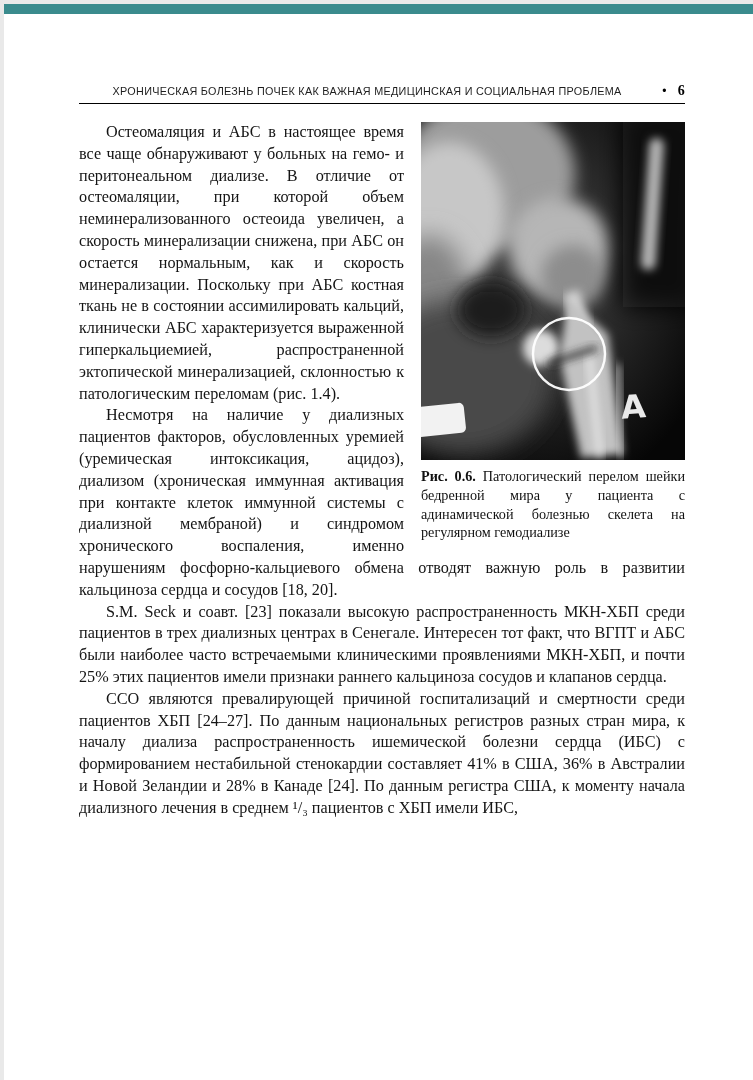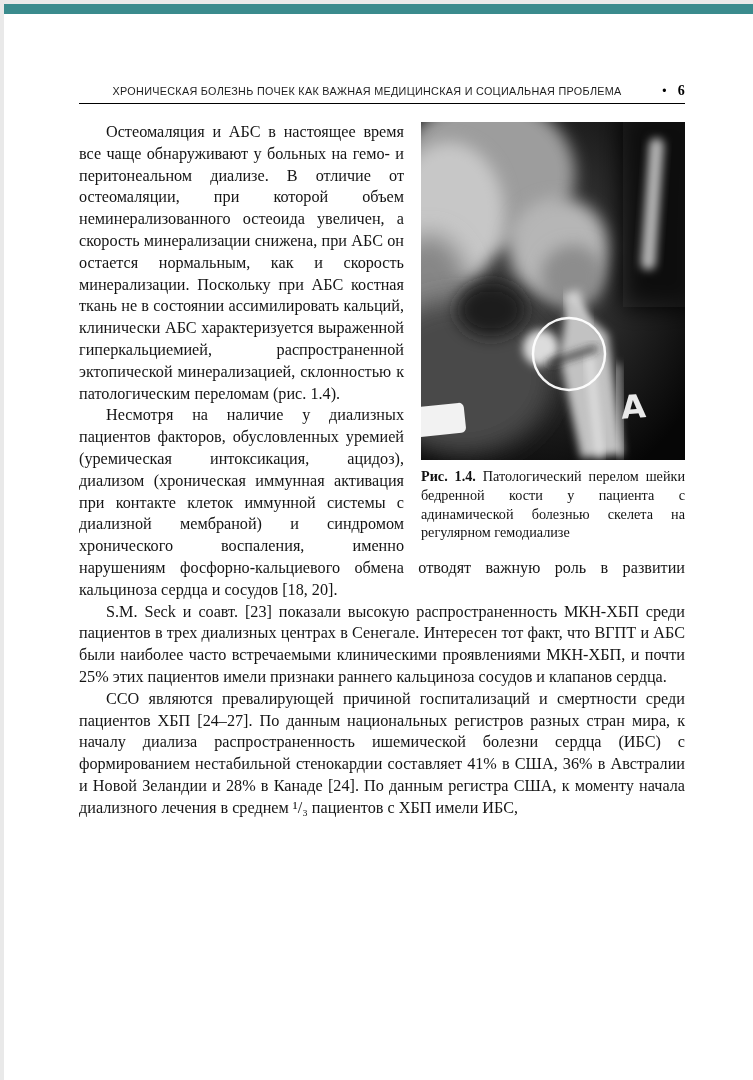--- a/index.html
+++ b/index.html
@@ -144,21 +144,21 @@
             <path d="M197 242 L201 336" stroke="#dedede" stroke-width="4" filter="url(#b4)"></path>
             <path d="M126 242 L176 226" stroke="#282828" stroke-width="5" filter="url(#b4)"></path>
 
             <circle cx="148" cy="232" r="36" fill="none" stroke="#ffffff" stroke-width="2.4" opacity="0.95"></circle>
 
             <rect x="-8" y="283" width="52" height="30" rx="5" fill="#f2f2f2" transform="rotate(-6 18 298)"></rect>
 
             <text x="200" y="296" font-family="DejaVu Sans, sans-serif" font-weight="bold" font-size="32" fill="#e9e9e9" transform="rotate(-4 210 285)">A</text>
           </svg>
         </div>
-        <figcaption class="caption"><b>Рис. 1.4.</b><span> Патологический перелом шейки бедренной кости у пациента с адинамической болезнью скелета на регулярном гемодиализе</span></figcaption>
+        <figcaption class="caption"><b>Рис. 0.6.</b><span> Патологический перелом шейки бедренной мира у пациента с адинамической болезнью скелета на регулярном гемодиализе</span></figcaption>
       </figure>
 
       <p>Остеомаляция и АБС в настоящее время все чаще обнаруживают у больных на гемо- и перитонеальном диализе. В отличие от остеомаляции, при которой объем неминерализованного остеоида увеличен, а скорость минерализации снижена, при АБС он остается нормальным, как и скорость минерализации. Поскольку при АБС костная ткань не в состоянии ассимилировать кальций, клинически АБС характеризуется выраженной гиперкальциемией, распространенной эктопической минерализацией, склонностью к патологическим переломам (рис. 1.4).</p>
       <p>Несмотря на наличие у диализных пациентов факторов, обусловленных уремией (уремическая интоксикация, ацидоз), диализом (хроническая иммунная активация при контакте клеток иммунной системы с диализной мембраной) и синдромом хронического воспаления, именно нарушениям фосфорно-кальциевого обмена отводят важную роль в развитии кальциноза сердца и сосудов [18, 20].</p>
       <p>S.M. Seck и соавт. [23] показали высокую распространенность МКН-ХБП среди пациентов в трех диализных центрах в Сенегале. Интересен тот факт, что ВГПТ и АБС были наиболее часто встречаемыми клиническими проявлениями МКН-ХБП, и почти 25% этих пациентов имели признаки раннего кальциноза сосудов и клапанов сердца.</p>
       <p>ССО являются превалирующей причиной госпитализаций и смертности среди пациентов ХБП [24–27]. По данным национальных регистров разных стран мира, к началу диализа распространенность ишемической болезни сердца (ИБС) с формированием нестабильной стенокардии составляет 41% в США, 36% в Австралии и Новой Зеландии и 28% в Канаде [24]. По данным регистра США, к моменту начала диализного лечения в среднем ¹/₃ пациентов с ХБП имели ИБС,</p>
 
     </div>
   </div>
 </div>

